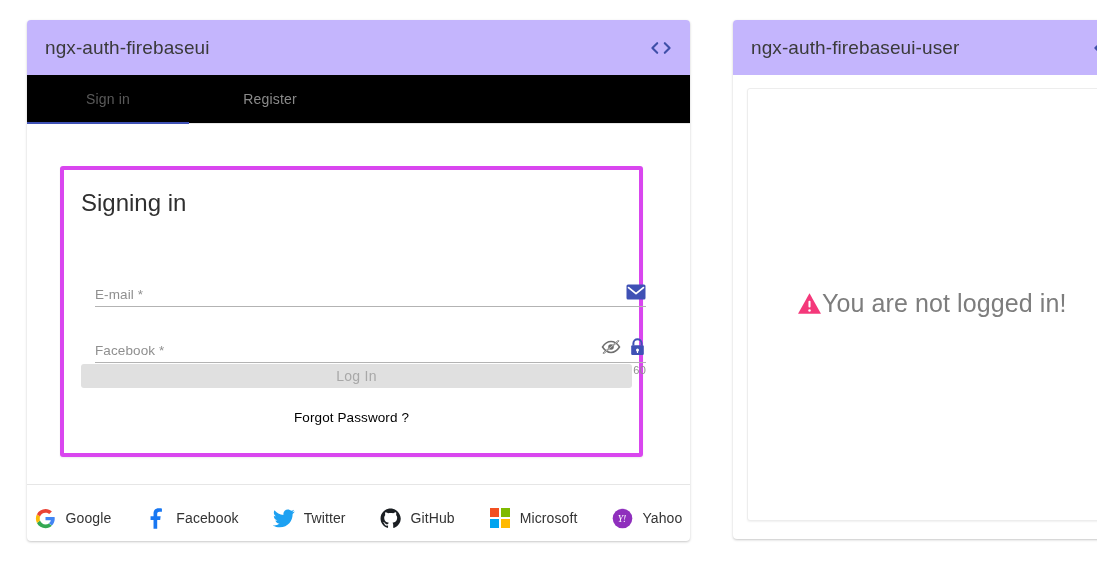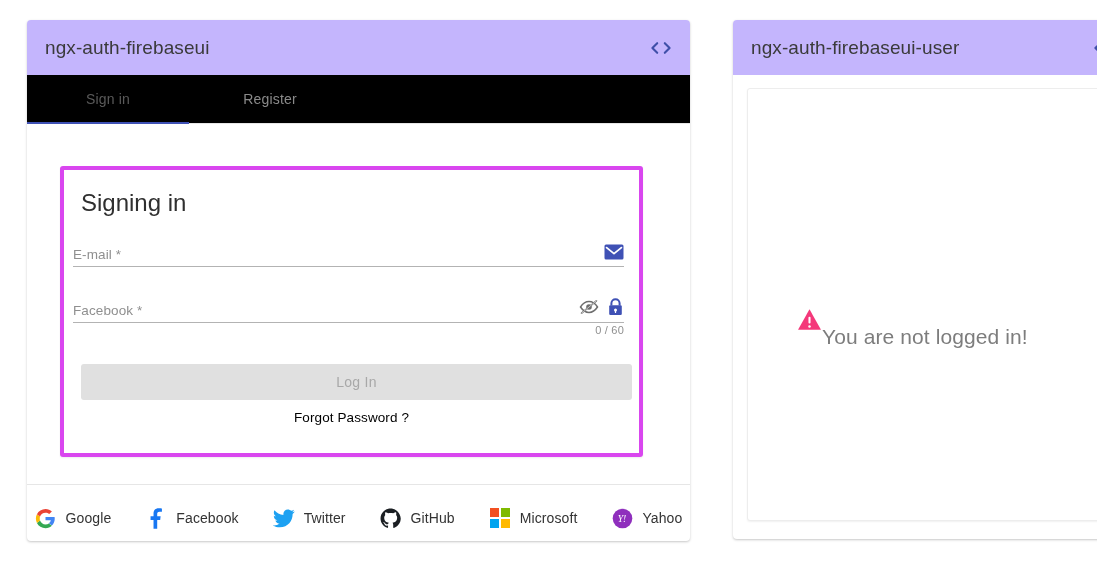--- a/index.html
+++ b/index.html
@@ -110,22 +110,23 @@
     position: absolute;
     left: 17px;
     top: 19px;
     font-size: 24px;
     color: #2f2f2f;
     font-weight: 400;
   }
 
   .field {
     position: absolute;
-    left: 9px;
+    left: 31px;
     width: 551px;
+    margin-top: 40px;
   }
   #email-field-row { top: 70px; }
   #password-field-row { top: 126px; }
 
   .field-line {
     position: relative;
     height: 26px;
     border-bottom: 1px solid #b3b3b3;
     display: flex;
     align-items: flex-end;
@@ -154,21 +155,21 @@
     font-size: 11px;
     color: #8f8f8f;
     letter-spacing: 0.2px;
   }
 
   .login-btn {
     position: absolute;
     left: 17px;
     top: 194px;
     width: 551px;
-    height: 36px;
+    height: 24px;
     background: #e0e0e0;
     border: none;
     border-radius: 3px;
     color: #a8a8a8;
     font-size: 14px;
     font-family: "Liberation Sans", sans-serif;
     letter-spacing: 0.3px;
     cursor: default;
   }
 
@@ -252,26 +253,25 @@
     left: 0;
     top: 200px;
     width: 100%;
     display: flex;
     align-items: center;
     justify-content: flex-start;
     padding-left: 49px;
     box-sizing: border-box;
   }
   .not-logged-text {
-    font-size: 21px;
+    font-size: 25px;
     color: #7d7d7d;
     font-weight: 400;
     letter-spacing: 0.1px;
     white-space: nowrap;
-    margin-top: 36px;
   }
   .warn-icon { flex: none; display:flex; }
 
   
   .ms-grid {
     width: 20px; height: 20px;
     display: grid;
     grid-template-columns: 9px 9px;
     grid-template-rows: 9px 9px;
     gap: 2px;

